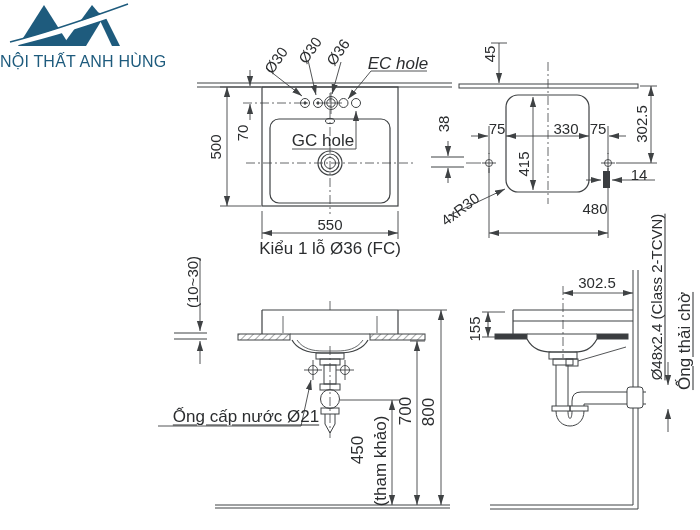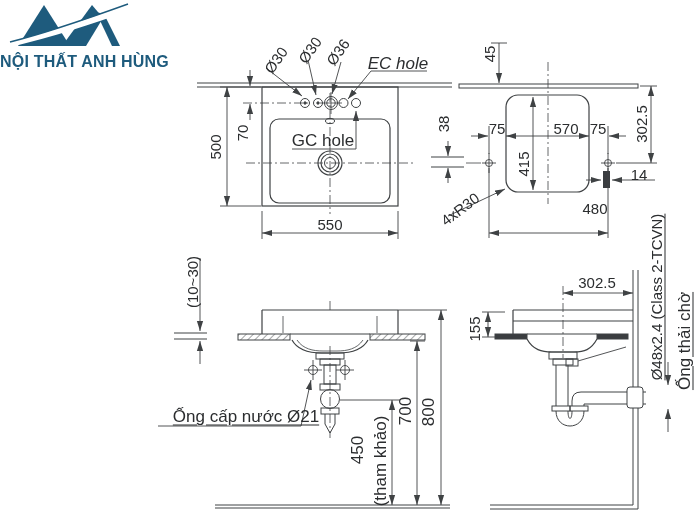--- a/index.html
+++ b/index.html
@@ -12,21 +12,21 @@
     position:absolute;transform:translate(-50%,-50%);white-space:nowrap;
     font-size:15px;color:#2b2d2f;line-height:1;
   }
   .lbl.big{font-size:17px;}
   .lbl.rot{transform:translate(-50%,-50%) rotate(-90deg);}
   .lbl.d55{transform:translate(-50%,-50%) rotate(-55deg);}
   .lbl.d37{transform:translate(-50%,-50%) rotate(-37deg);}
   .lbl.ul{text-decoration:underline;text-underline-offset:3px;}
   .brand{position:absolute;left:0;top:2px;width:150px;}
   .brand .brand-name{
-    font-size:16px;font-weight:bold;color:#1e5b7d;letter-spacing:0.2px;
+    font-size:16px;font-weight:normal;color:#1e5b7d;letter-spacing:0.2px;
     text-align:center;margin-top:1px;white-space:nowrap;
   }
 </style>
 </head>
 <body>
 
 <div class="stage">
 
   <svg class="linework" width="700" height="530" viewBox="0 0 700 530">
     <defs>
@@ -217,25 +217,26 @@
   </div>
 
   <div class="lbl rot" style="left:215px;top:147px;">500</div>
   <div class="lbl rot" style="left:242px;top:133px;">70</div>
   <div class="lbl" style="left:330px;top:224px;">550</div>
   <div class="lbl d55" style="left:276px;top:60px;">Ø30</div>
   <div class="lbl d55" style="left:310px;top:50px;">Ø30</div>
   <div class="lbl d55" style="left:338px;top:52px;">Ø36</div>
   <div class="lbl big" style="left:398px;top:63px;font-style:italic;">EC hole</div>
   <div class="lbl big" style="left:323px;top:140px;">GC hole</div>
+  <div class="lbl big" style="left:330px;top:248px;">Kiểu 1 lỗ Ø36 (FC)</div>
 
   <div class="lbl rot" style="left:489px;top:54px;">45</div>
   <div class="lbl rot" style="left:443px;top:124px;">38</div>
   <div class="lbl" style="left:497px;top:128px;">75</div>
-  <div class="lbl" style="left:566px;top:128px;">570</div>
+  <div class="lbl" style="left:566px;top:128px;">330</div>
   <div class="lbl" style="left:598px;top:128px;">75</div>
   <div class="lbl rot" style="left:523px;top:164px;">415</div>
   <div class="lbl rot" style="left:641px;top:124px;">302.5</div>
   <div class="lbl" style="left:639px;top:174px;">14</div>
   <div class="lbl d37" style="left:460px;top:209px;">4xR30</div>
   <div class="lbl" style="left:548px;top:208px;margin-left:47px;">480</div>
 
   <div class="lbl rot" style="left:192px;top:282px;">(10~30)</div>
   <div class="lbl big ul" style="left:230px;top:416px;margin-left:16px;">Ống cấp nước Ø21</div>
   <div class="lbl rot big" style="left:357px;top:450px;">450</div>

